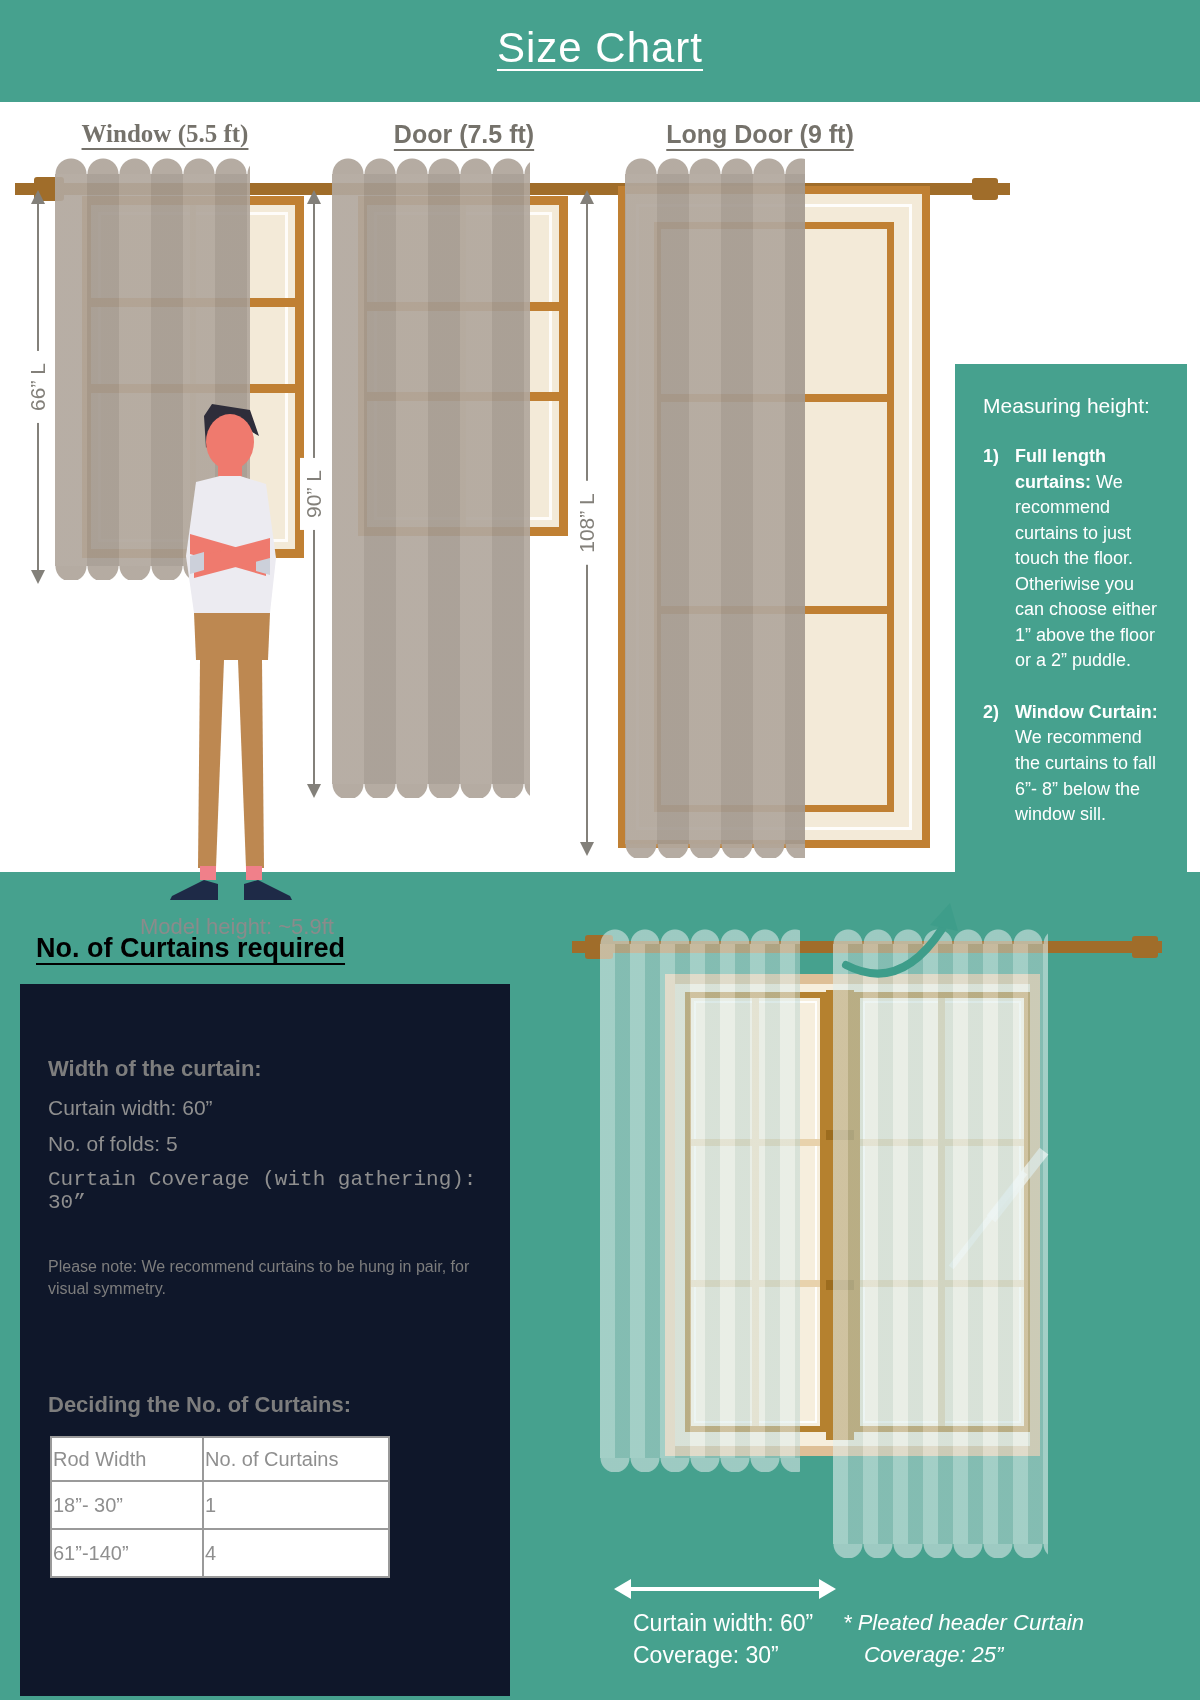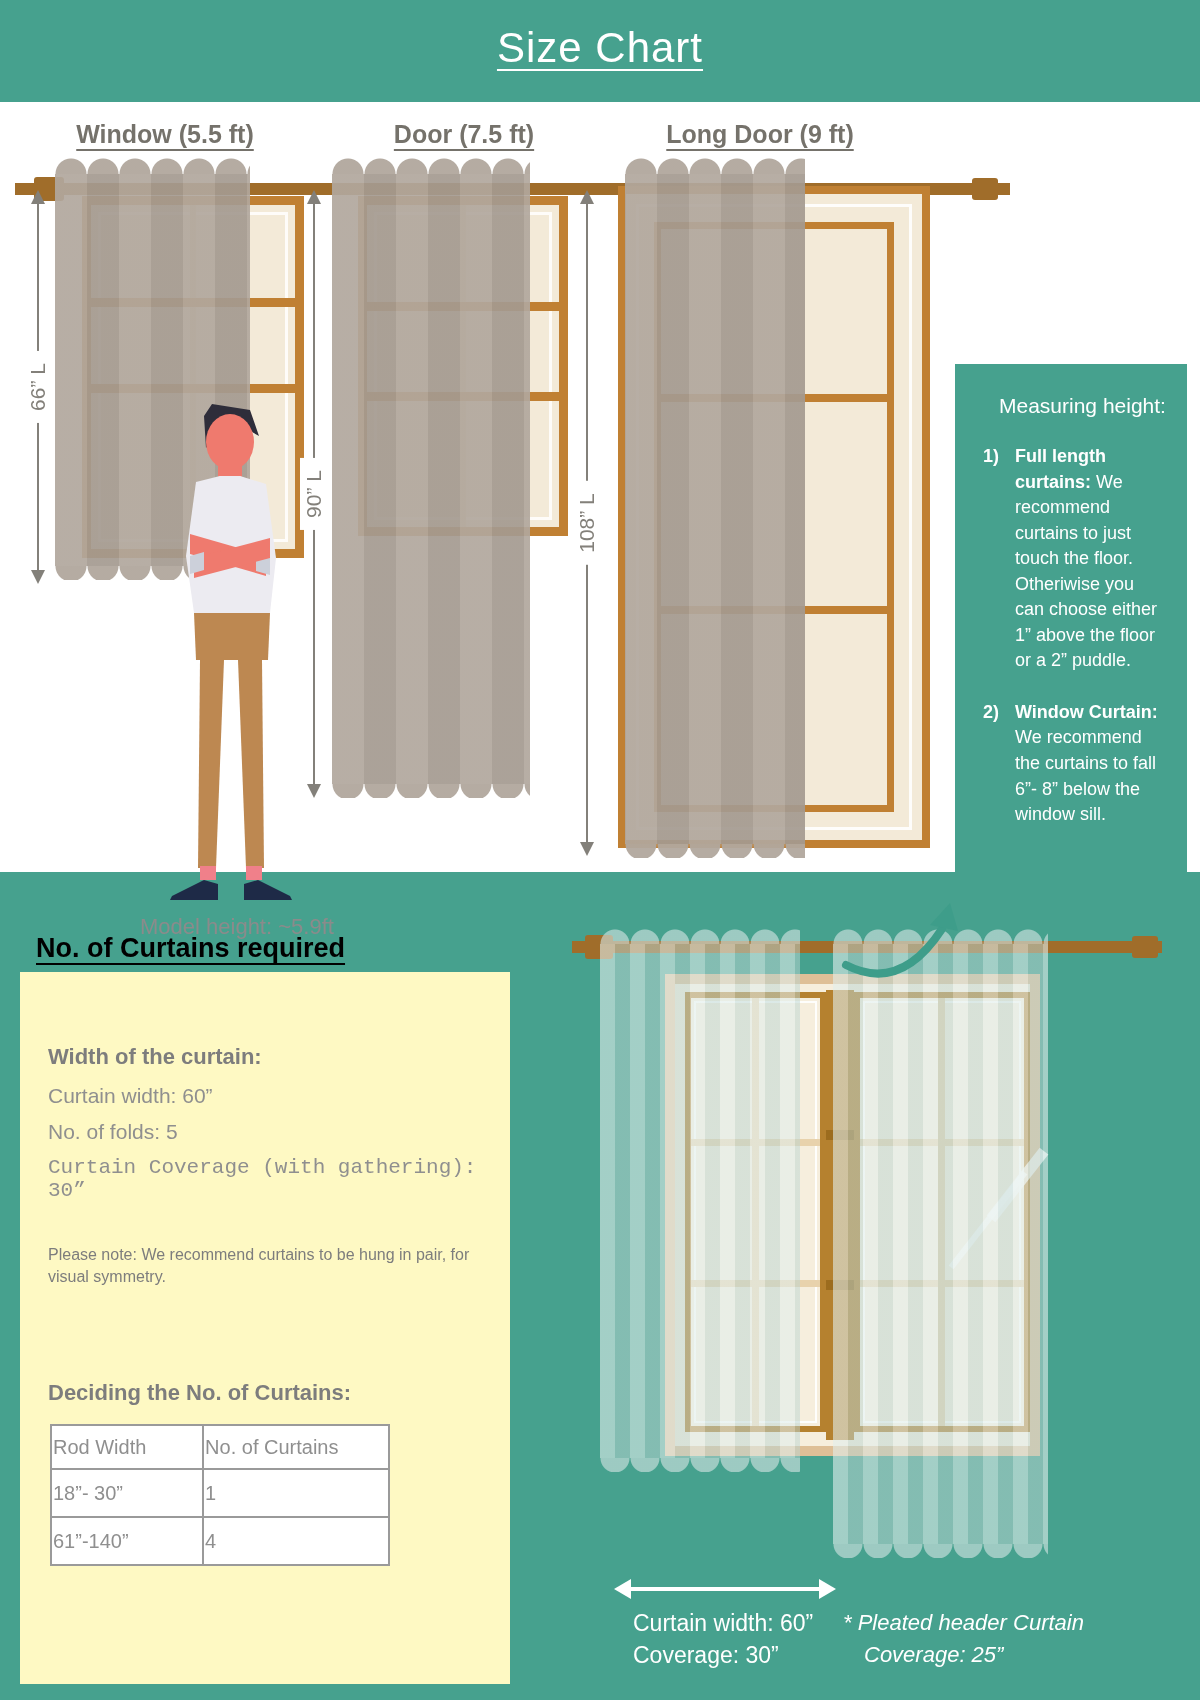--- a/index.html
+++ b/index.html
@@ -46,33 +46,33 @@
   .measure::after{content:"";position:absolute;bottom:-2px;left:-6px;border-left:7px solid transparent;
     border-right:7px solid transparent;border-top:14px solid #83807a;}
   .m-label{position:absolute;left:50%;top:50%;transform:translate(-50%,-50%) rotate(-90deg);
     background:#ffffff;color:#83807a;font-size:21px;padding:2px 12px;white-space:nowrap;}
 
   .person{position:absolute;left:160px;top:296px;width:140px;height:512px;z-index:5;}
   .model-note{position:absolute;left:140px;top:812px;font-size:22px;color:#8b8b8b;z-index:2;}
 
   .mh-box{position:absolute;left:955px;top:262px;width:232px;height:526px;background:#46a18e;
     box-sizing:border-box;padding:30px 20px 20px 28px;color:#ffffff;z-index:6;}
-  .mh-title{font-size:21px;margin-bottom:26px;margin-left:16px;}
+  .mh-title{font-size:21px;margin-bottom:26px;}
   .mh-item{position:relative;padding-left:32px;font-size:18px;line-height:1.42;margin-bottom:26px;}
   .mh-num{position:absolute;left:0;top:0;font-weight:bold;}
   .mh-bold{font-weight:bold;}
   .mh-text-block{display:block;}
 
   .swingarrow{position:absolute;left:838px;top:793px;width:135px;height:92px;z-index:6;}
 
   
   .botsec{position:absolute;left:0;top:872px;width:1200px;height:828px;background:#46a18e;}
   .b-heading{position:absolute;left:36px;top:61px;color:#000000;font-size:27px;font-weight:bold;
     text-decoration:underline;text-underline-offset:6px;text-decoration-thickness:2px;}
-  .panel{position:absolute;left:20px;top:100px;width:490px;height:712px;background:#fef9c3;}
+  .panel{position:absolute;left:20px;top:112px;width:490px;height:712px;background:#0f172a;}
   .p-bold{position:absolute;left:28px;color:#7d7d7d;font-weight:bold;font-size:22px;}
   .p-line{position:absolute;left:28px;color:#8f8f8f;font-size:21px;}
   .p-note{position:absolute;left:28px;top:272px;width:430px;color:#7d7d7d;font-weight:normal;font-size:16px;line-height:1.38;}
   table.rodtable{position:absolute;left:30px;top:328px;width:340px;border-collapse:collapse;}
   table.rodtable th,table.rodtable td{border:2px solid #9a9a9a;color:#8f8f8f;font-size:20px;
     font-weight:normal;text-align:left;height:44px;background:#ffffff;}
   table.rodtable th{height:40px;}
   table.rodtable .c1{width:45%;}
 
   .b-rod{position:absolute;background:#a06d2a;z-index:1;}
@@ -108,21 +108,21 @@
 <body>
 
 <div class="page">
 
   <div class="header">
     <div class="title">Size Chart</div>
   </div>
 
   <div class="topsec">
 
-    <div class="c-label" style="left:165px;top:18px;">Window (5.5 ft)</div>
+    <div class="c-label" style="left:165px;top:18px;font-family:Liberation Serif, serif;">Window (5.5 ft)</div>
     <div class="c-label" style="left:464px;top:18px;">Door (7.5 ft)</div>
     <div class="c-label" style="left:760px;top:18px;">Long Door (9 ft)</div>
 
     <div class="rod" style="left:15px;top:81px;width:995px;height:12px;"></div>
     <div class="knob" style="left:34px;top:75px;width:30px;height:24px;"></div>
     <div class="knob" style="left:972px;top:76px;width:26px;height:22px;"></div>
 
     <div class="winframe" style="left:82px;top:94px;width:222px;height:362px;">
       <div class="inner"></div>
       <div class="vdiv"></div>

